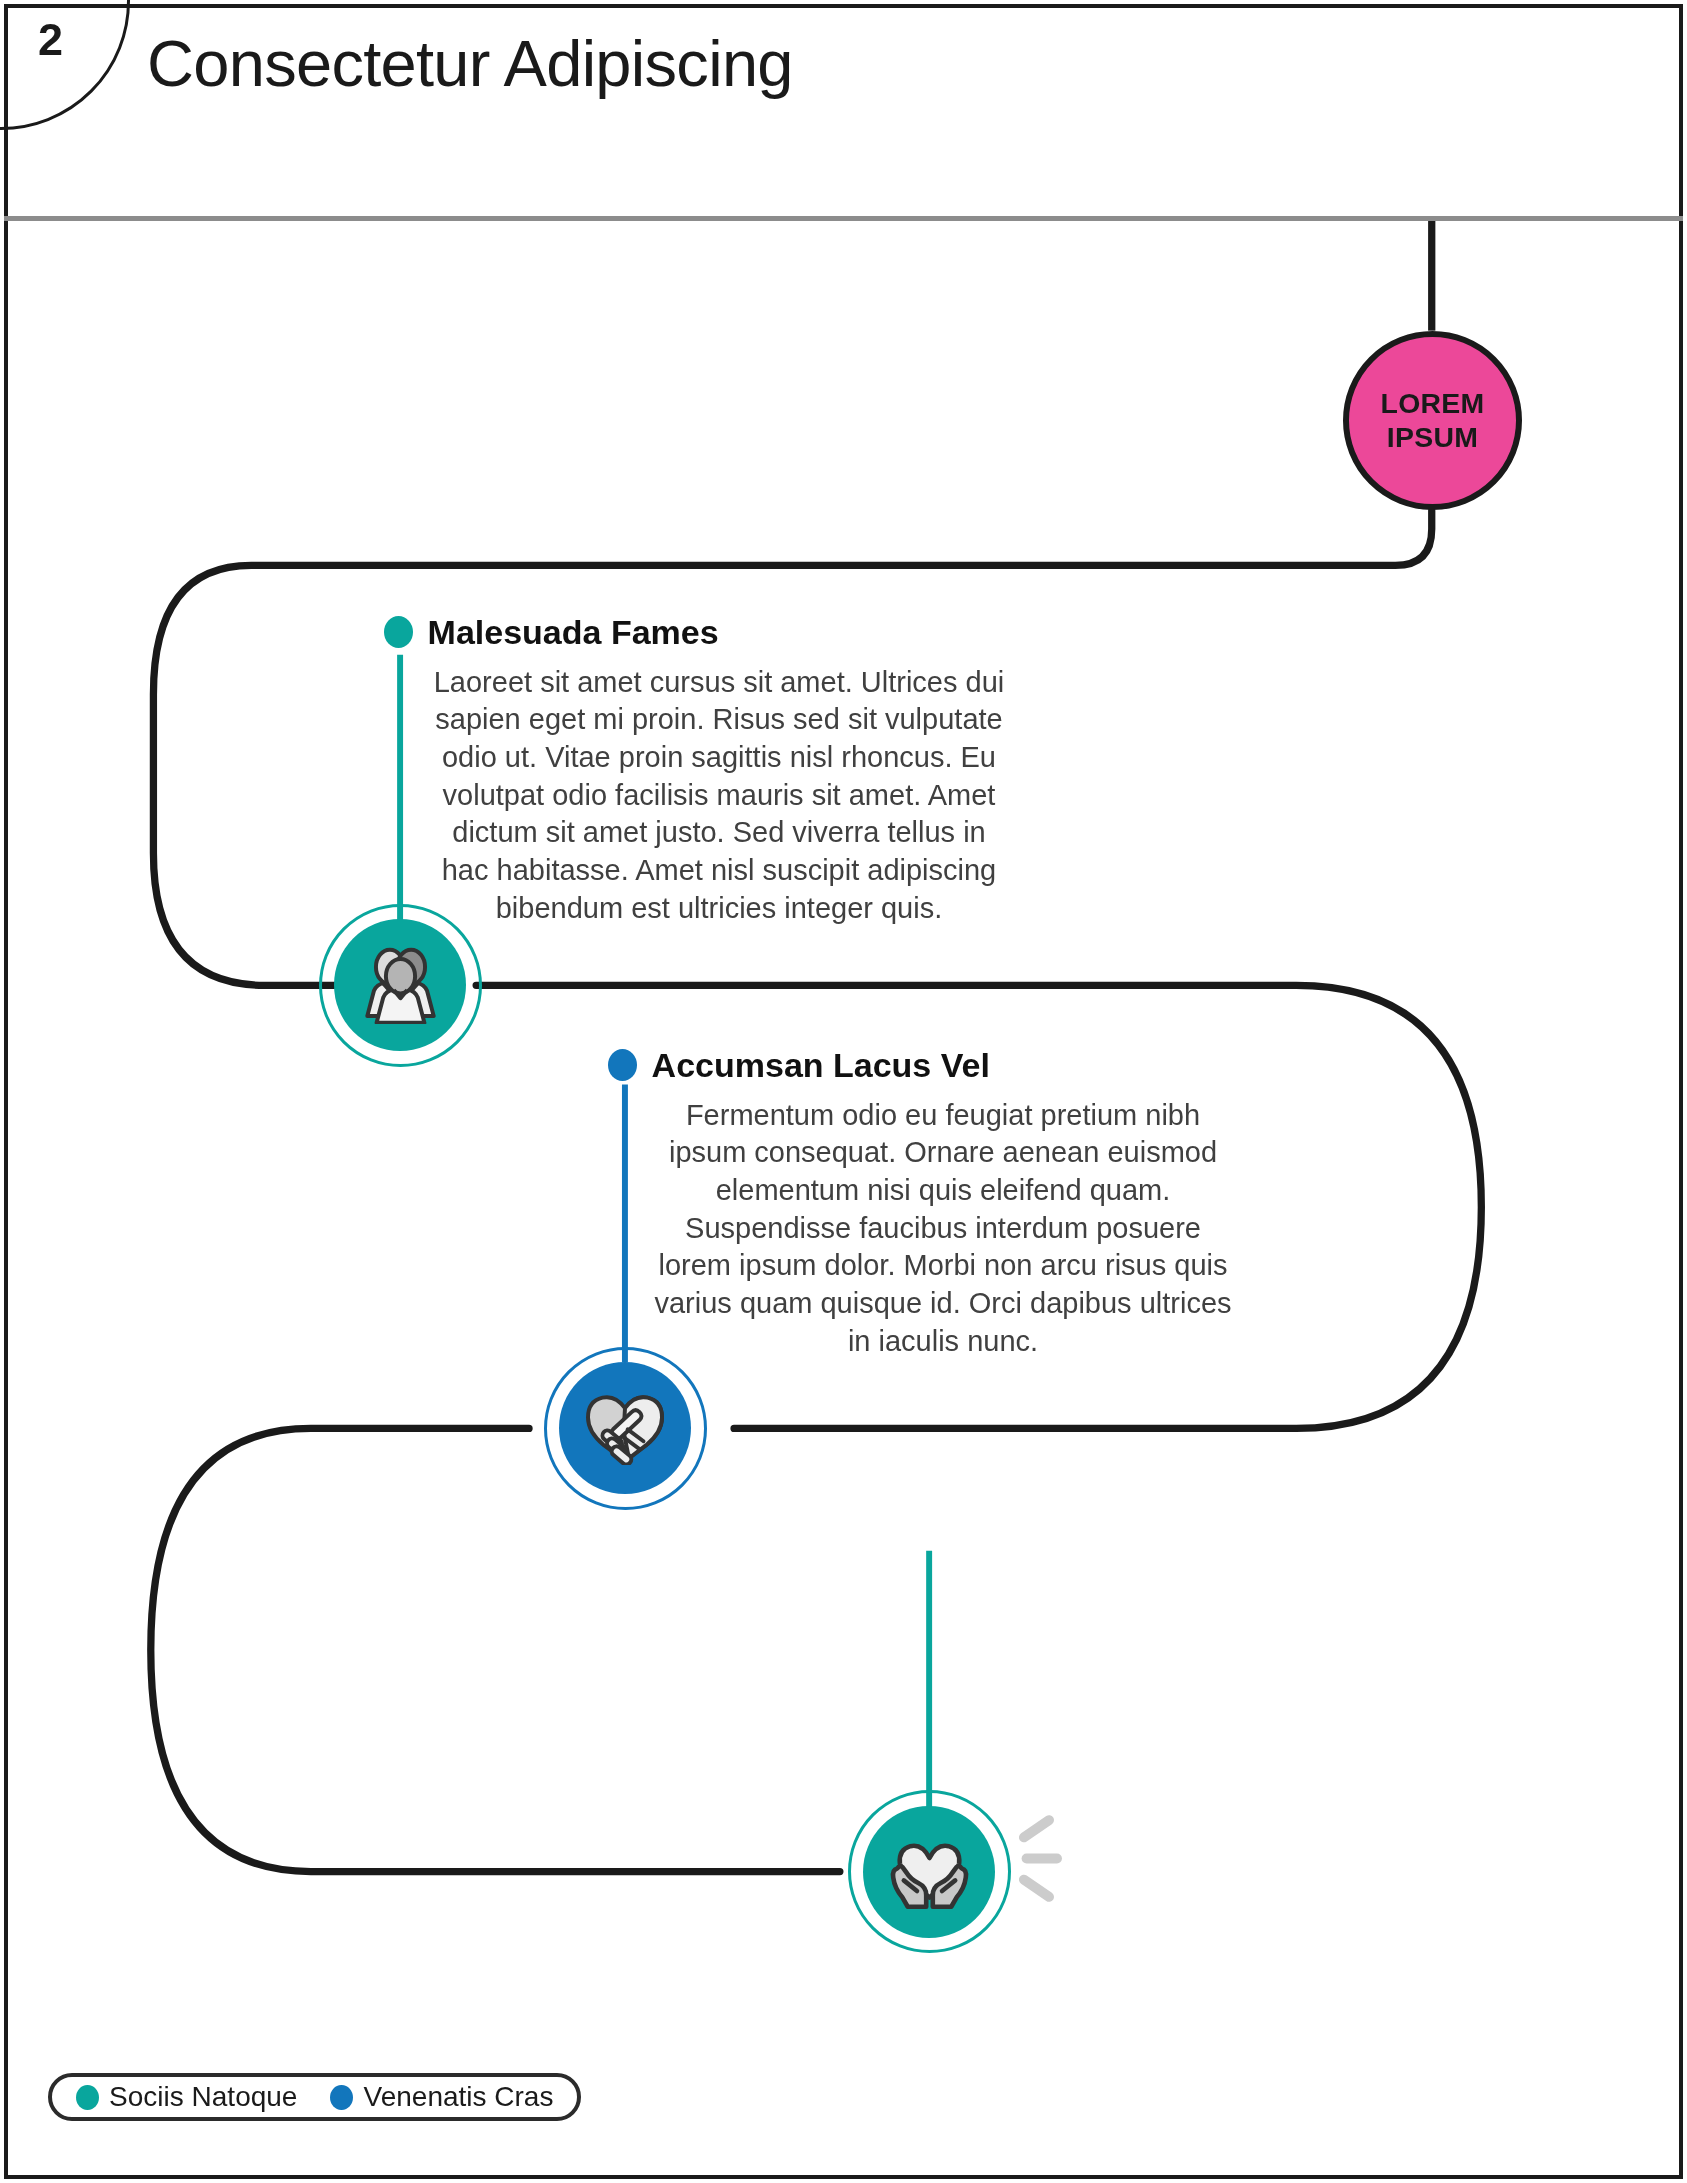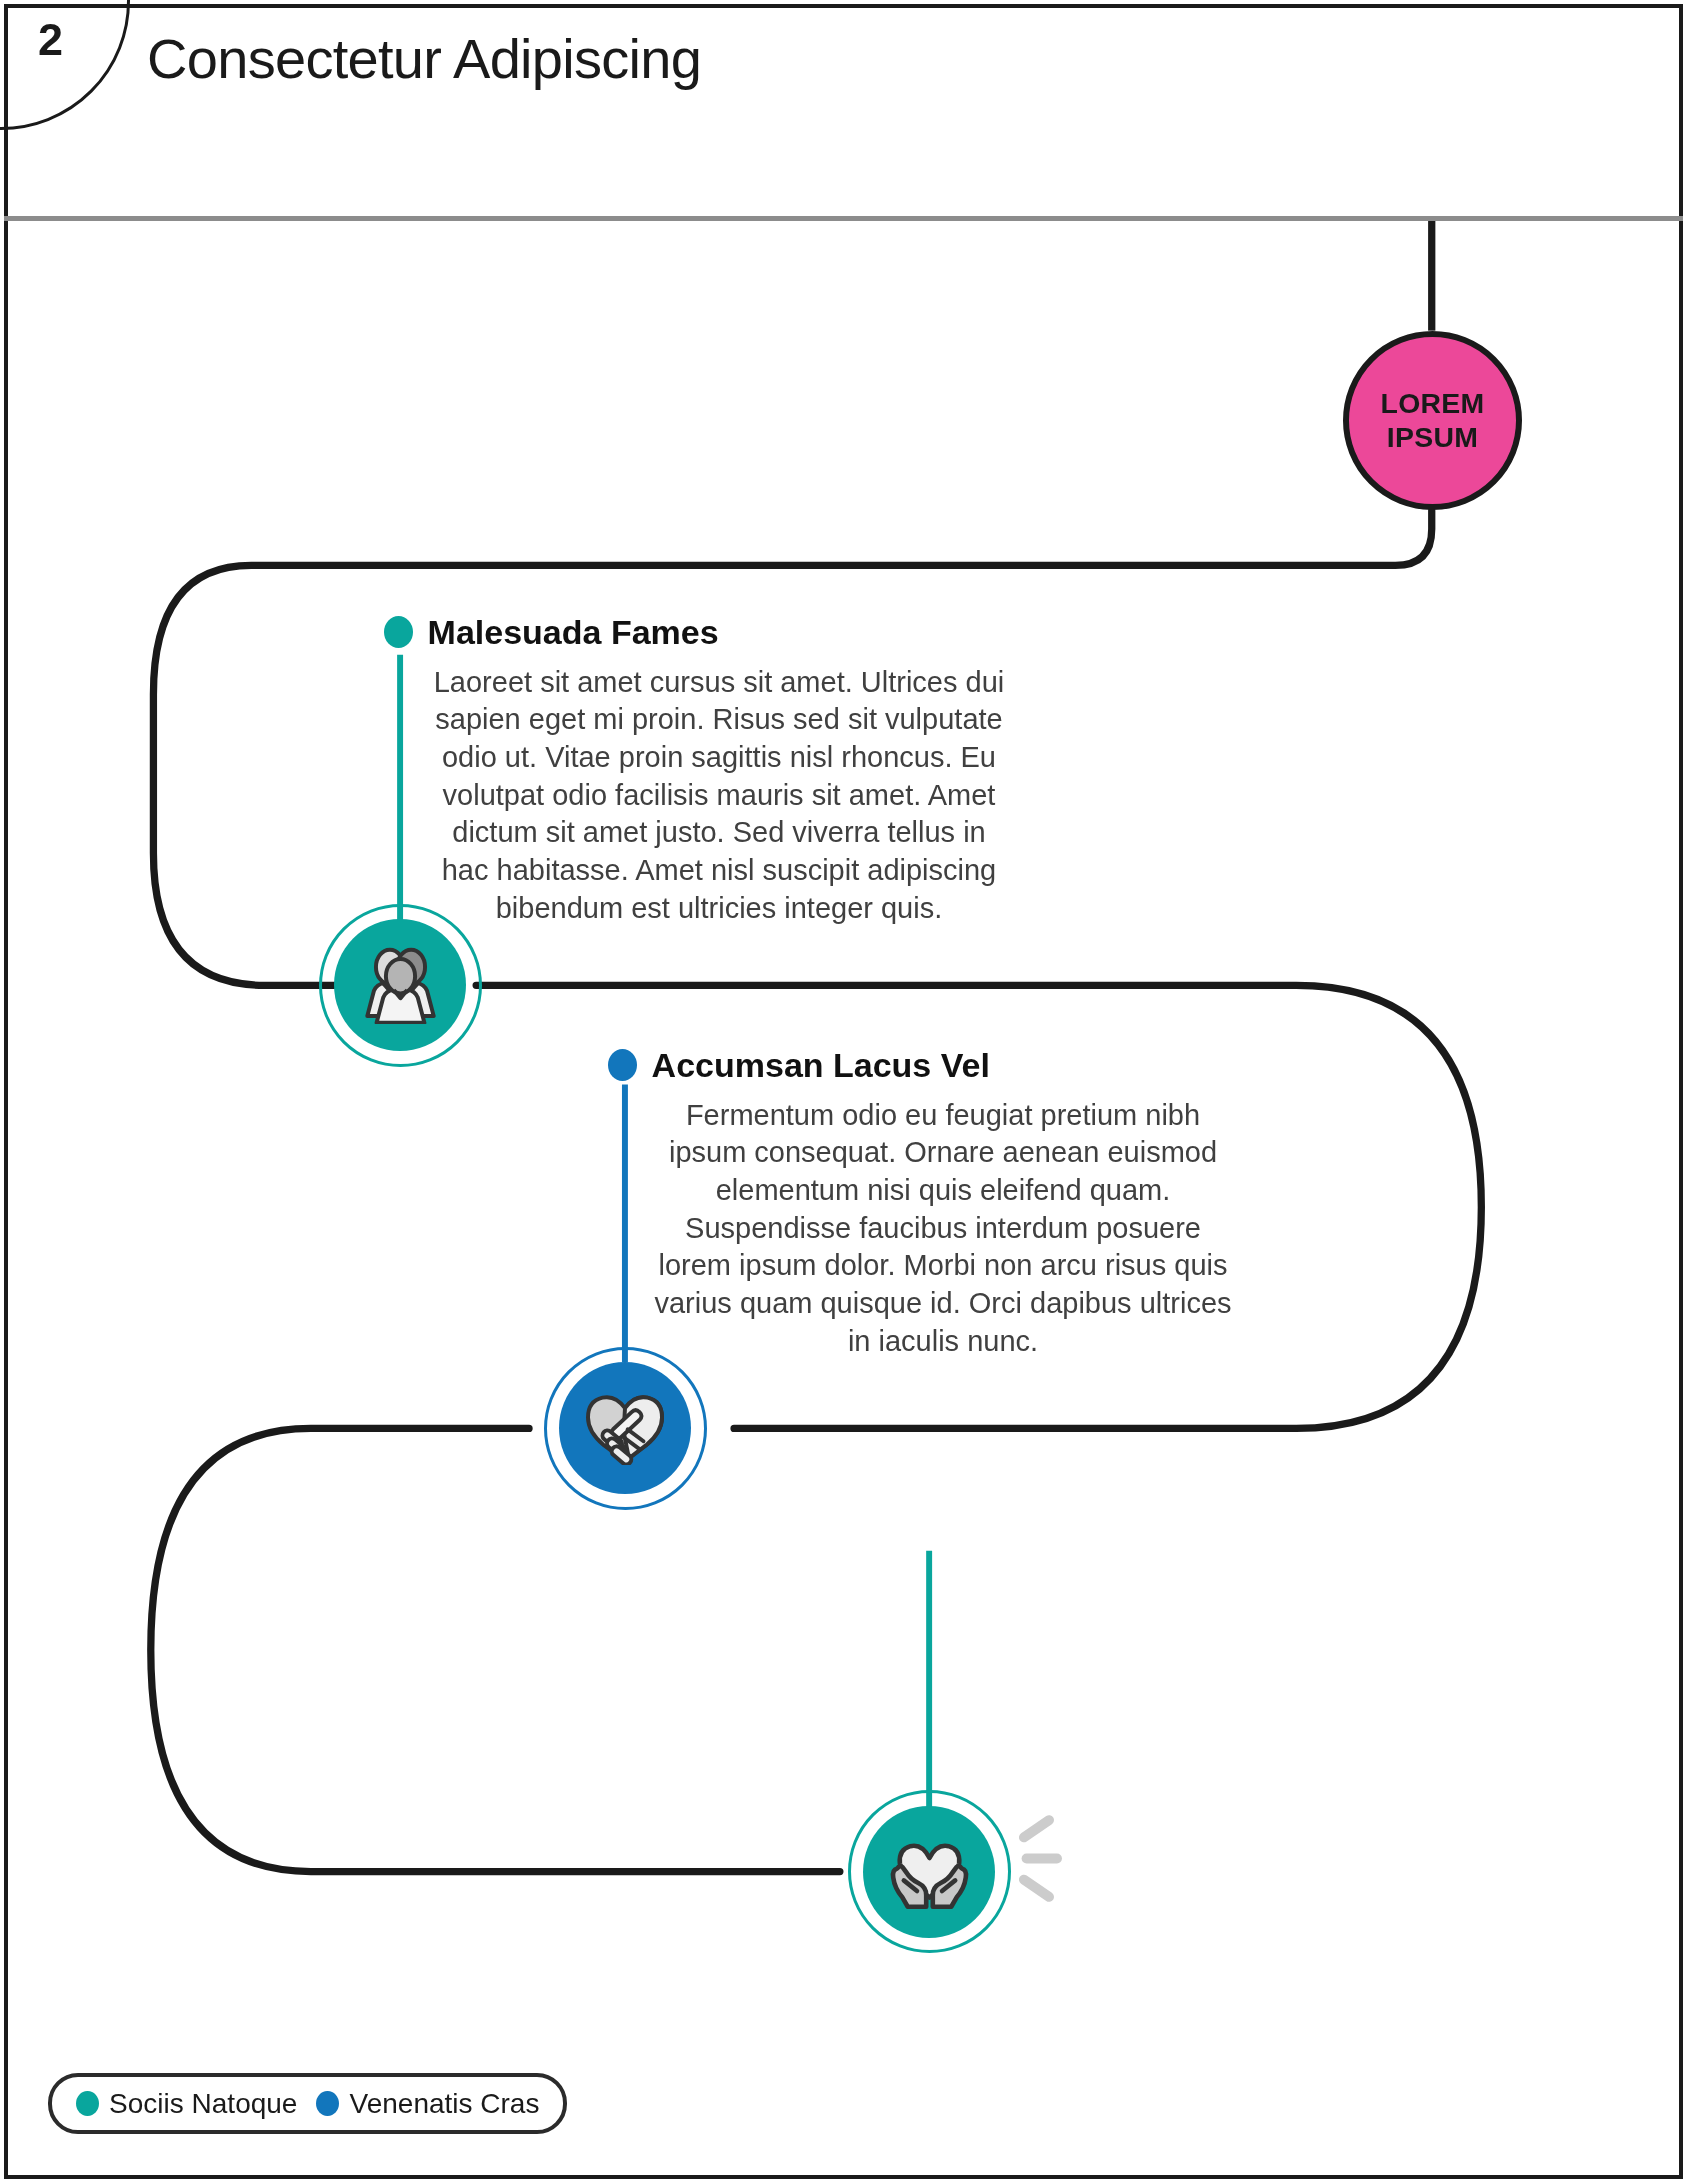--- a/index.html
+++ b/index.html
@@ -66,21 +66,21 @@
     font-size: 45px;
     font-weight: bold;
     color: #1a1a1a;
     letter-spacing: -0.7px;
     line-height: 1;
   }
   .doc-title {
     position: absolute;
     left: 143px;
     top: 24px;
-    font-size: 56px;
+    font-size: 65px;
     font-weight: 400;
     color: #1a1a1a;
     line-height: 1.1;
     letter-spacing: -0.7px;
     white-space: nowrap;
   }
 
   
   .flow {
     position: absolute;
@@ -158,29 +158,29 @@
     border-radius: 50%;
     box-sizing: border-box;
     background: transparent;
   }
 
   
   .legend {
     position: absolute;
     left: 48px;
     top: 2073px;
-    height: 61px;
+    height: 48px;
     border: 4px solid #2b2b2b;
     border-radius: 30px;
     background: #ffffff;
     display: flex;
     align-items: center;
     padding: 0 24px;
     box-sizing: border-box;
-    gap: 19px;
+    gap: 33px;
   }
   .legend-item {
     display: flex;
     align-items: center;
     gap: 10.6px;
   }
   .legend-swatch {
     width: 22.5px;
     height: 25px;
     border-radius: 50%;

